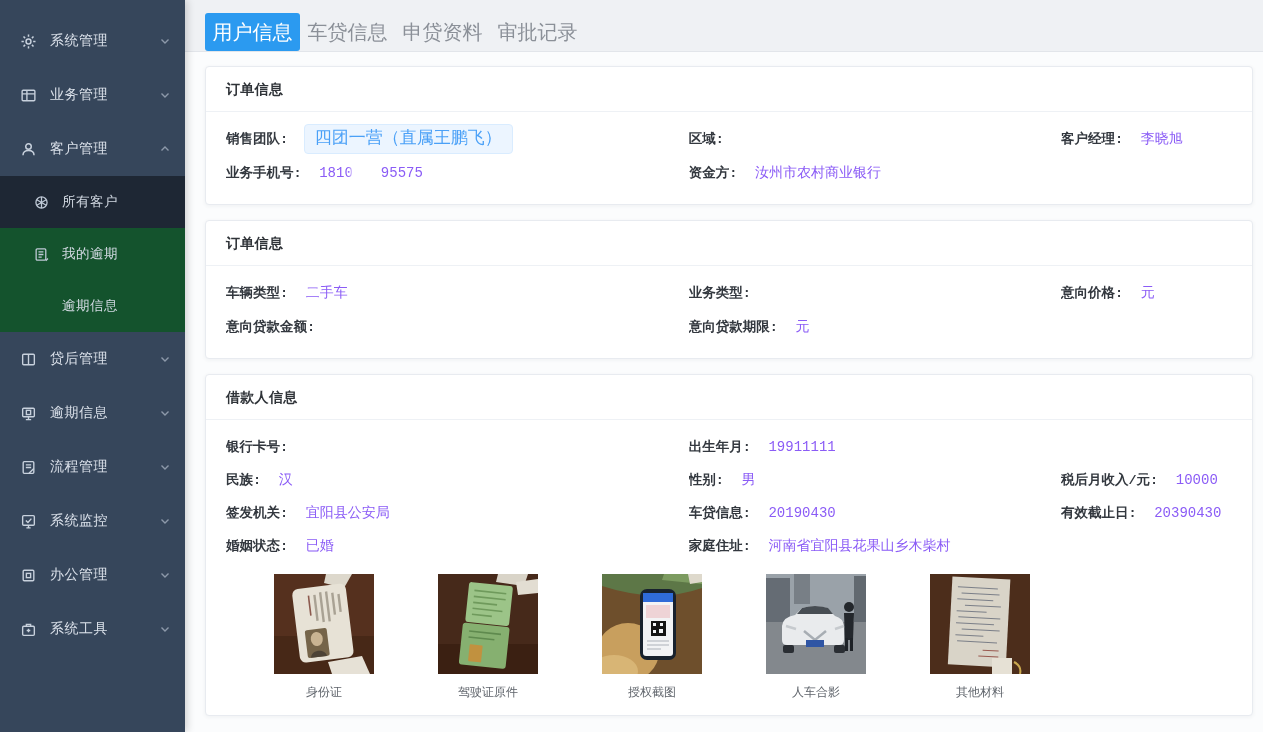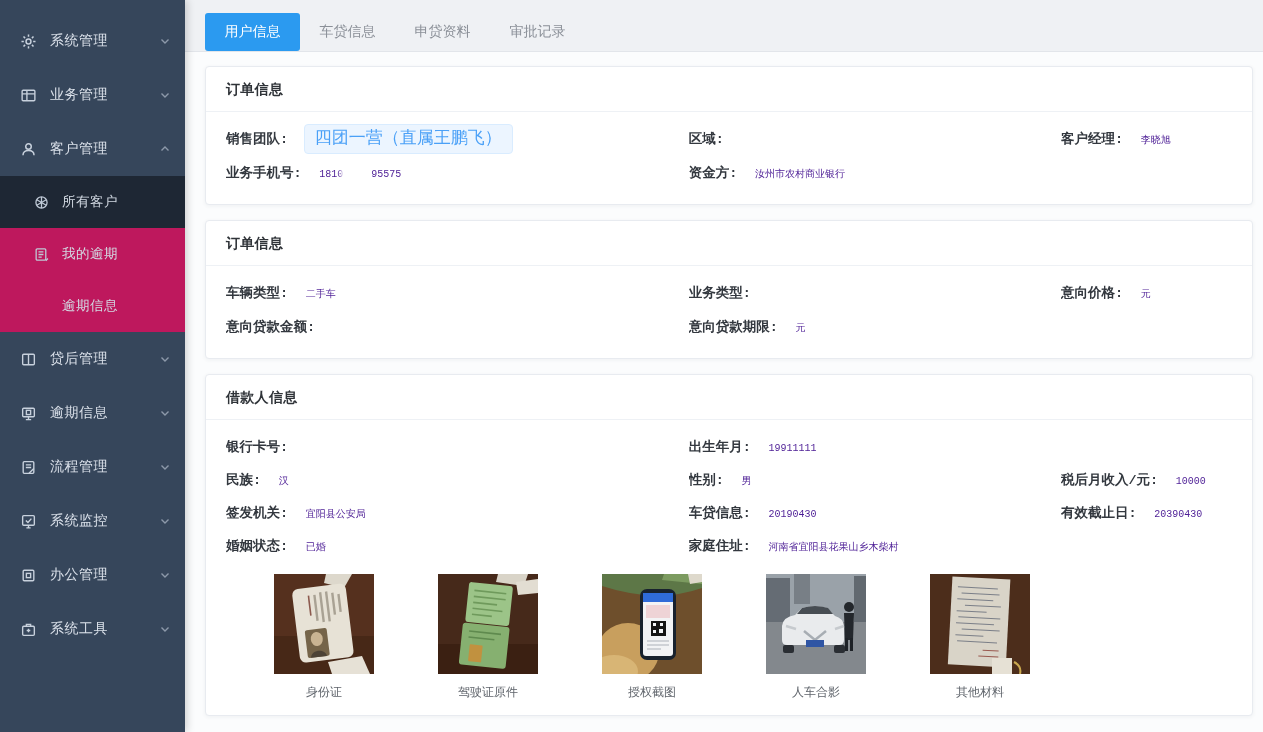--- a/index.html
+++ b/index.html
@@ -12,44 +12,44 @@
   .sidebar { width:185px; height:100%; background:#36465b; flex-shrink:0;
     box-shadow:2px 0 8px rgba(0,0,0,.18); position:relative; z-index:3; padding-top:14px; }
   .menu-item { height:54px; display:flex; align-items:center;
     padding:0 14px 0 20px; color:#dbe1ea; font-size:14px; cursor:pointer; }
   .mi-icon { width:17px; height:17px; margin-right:13px; color:#c8d1dd; flex-shrink:0; }
   .mi-icon svg { width:100%; height:100%; display:block; }
   .mi-label { flex:1; letter-spacing:.5px; white-space:nowrap; }
   .mi-arrow { width:12px; height:12px; color:#8d99aa; }
   .mi-arrow svg { width:100%; height:100%; display:block; }
   .mi-arrow.up svg { transform:rotate(180deg); }
-  .submenu { background:#be185d; }
+  .submenu { background:#14532d; }
   .submenu .menu-item { height:52px; padding-left:34px; font-size:13.5px; color:#d3dae3; }
   .submenu .menu-item.selected { background:#1e2734; }
   .submenu .sub-icon { width:15px; height:15px; margin-right:13px; color:#bfc9d6; }
   .submenu .sub-icon svg { width:100%; height:100%; display:block; }
   .submenu .no-icon { padding-left:62px; }
   
   .main { flex:1; min-width:0; display:flex; flex-direction:column; background:#fbfcfd; }
   .tabbar { height:52px; background:#eff1f4; border-bottom:1px solid #e2e5ea;
     display:flex; align-items:flex-end; padding-left:20px; flex-shrink:0; }
   .tab { width:95px; height:38px; display:flex; align-items:center; justify-content:center;
-    font-size:14px; color:#8b9098; cursor:pointer; white-space:nowrap; }
+    font-size:20px; color:#8b9098; cursor:pointer; white-space:nowrap; }
   .tab.active { background:#2b9af0; color:#fff; border-radius:3px; }
   .content { flex:1; padding:14px 10px 0 20px; overflow:hidden; }
   .card { background:#fff; border:1px solid #e8ebf0; border-radius:4px;
     box-shadow:0 1px 4px rgba(31,45,61,.06); margin-bottom:15px;font-family:Liberation Mono, monospace; }
   .card-head { padding:14px 20px 12px; font-weight:700; font-size:14px; color:#2f3338;
     border-bottom:1px solid #eef1f5; letter-spacing:.3px; }
   .card-body { padding:10px 20px 14px; }
   .frow { display:grid; grid-template-columns:46% 37% 17%; align-items:center; min-height:34px; }
   .borrower .frow { min-height:33px; }
   .field { white-space:nowrap; overflow:hidden; }
   .flabel { font-weight:700; font-size:13.5px; color:#33383f; }
-  .fvalue { font-size:10px; color:#4c1d95; margin-left:8px; }
+  .fvalue { font-size:14px; color:#8b5cf6; margin-left:8px; }
   .tag { display:inline-block; background:#ecf5ff; border:1px solid #d9ecff; color:#4aa0f7;
     font-size:17px; padding:3px 10px; border-radius:4px; margin-left:6px; line-height:1.3; }
   .redact { display:inline-block; width:26px; height:14px; background:#fff; border-radius:3px;
     box-shadow:0 0 4px 3px #fff; vertical-align:-2px; margin:0 1px; }
   
   .photos { display:flex; gap:64px; margin:12px 0 0 48px; }
   .photo { width:100px; text-align:center; cursor:pointer; }
   .thumb { width:100px; height:100px; overflow:hidden; background:#555; }
   .thumb svg { display:block; width:100%; height:100%; }
   .photo figcaption { margin-top:10px; font-size:12px; color:#5f646b; }

